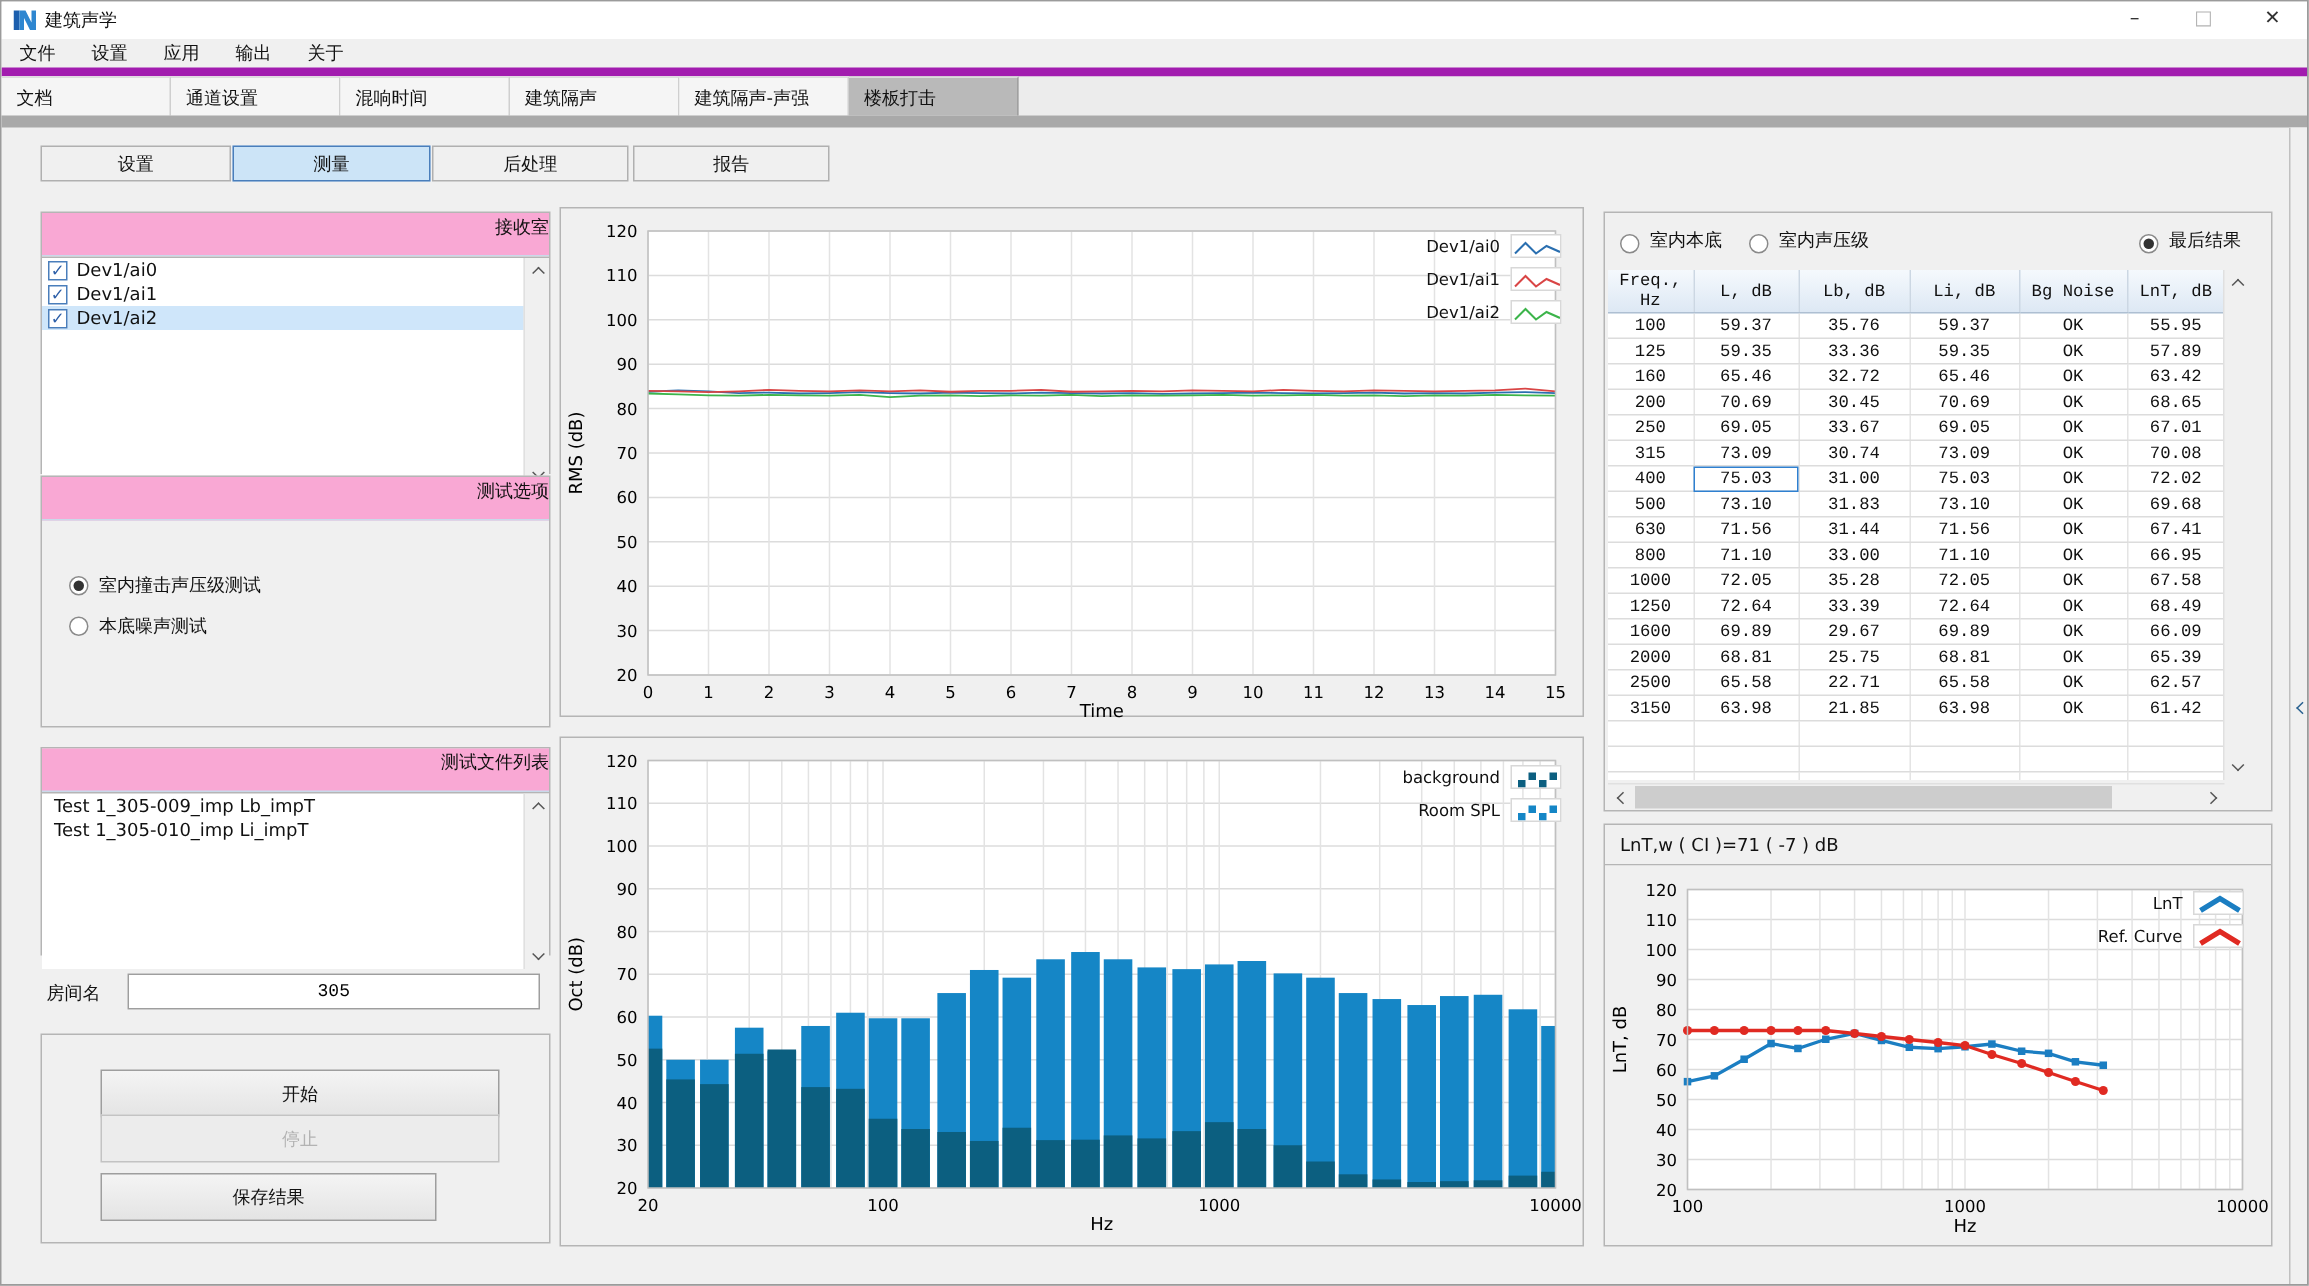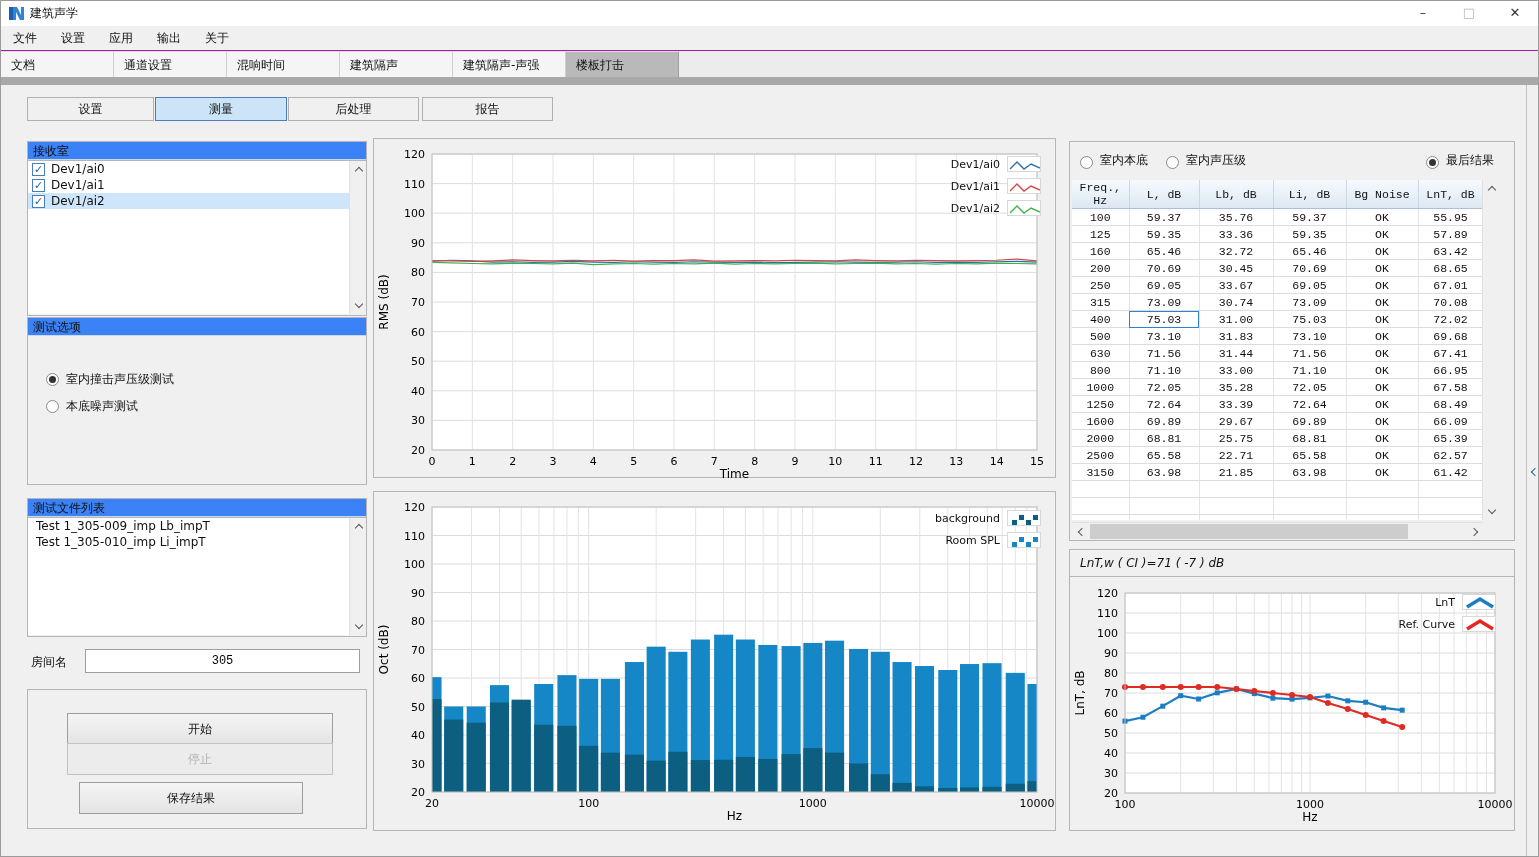--- a/index.html
+++ b/index.html
@@ -9,35 +9,35 @@
     overflow:hidden;border:1px solid #9b9b9b;}
   
   .titlebar{position:absolute;left:0;top:0;width:100%;height:25px;background:#ffffff;}
   .app-icon{position:absolute;left:8px;top:5px;width:15px;height:15px;}
   .title-text{position:absolute;left:29px;top:4px;font-size:12px;}
   .win-controls{position:absolute;right:0;top:0;height:25px;display:flex;}
   .wc{width:46px;height:25px;text-align:center;line-height:24px;font-size:13px;color:#333;}
   .wc.max{color:#b5b5b5;}
   
   .menubar{position:absolute;left:0;top:25px;width:100%;height:25px;background:#f0f0f0;
-    border-bottom:1px solid #a21caf;display:flex;align-items:center;}
+    border-bottom:6px solid #a21caf;display:flex;align-items:center;}
   .menu-item{padding:0 12px;height:25px;line-height:25px;}
   
   .tabstrip{position:absolute;left:0;top:50px;width:100%;height:26px;background:#ececec;display:flex;}
   .tab{width:113px;height:26px;line-height:26px;padding-left:10px;background:#f5f5f5;
     border-right:1px solid #cfcfcf;border-top:1px solid #dcdcdc;}
   .tab.active{background:#b9b9b9;border-right:1px solid #a0a0a0;}
   .band{position:absolute;left:0;top:76px;width:100%;height:8px;background:#a9a9a9;}
   
   .subtab{position:absolute;height:24px;line-height:22px;text-align:center;
     background:#f0f0f0;border:1px solid #b0b0b0;}
   .subtab.active{background:#cce4f7;border:1px solid #4a7ebb;}
   
   .gbox{position:absolute;border:1px solid #b5b5b5;background:#f0f0f0;}
-  .sec-head{height:18px;line-height:19px;background:#3b82f6;padding-left:5px;border-bottom:1px solid #c9d9ea;}
+  .sec-head{height:29px;line-height:19px;background:#f9a8d4;padding-left:5px;border-bottom:1px solid #c9d9ea;text-align:right;}
   .listbox{position:relative;background:#fff;border-top:1px solid #b5b5b5;overflow:hidden;}
   .lrow{height:16px;line-height:16px;display:flex;align-items:center;padding-left:4px;}
   .lrow.sel{background:#cfe6fa;}
   .cb{display:inline-block;width:13px;height:13px;border:1px solid #4a7ebb;background:#fff;
     color:#2d5fa8;font-size:11px;line-height:11px;text-align:center;margin-right:6px;}
   .vsb{position:absolute;right:0;top:0;width:17px;background:#f0f0f0;border-left:1px solid #e0e0e0;}
   .sb-btn{position:absolute;left:0;width:17px;height:17px;display:flex;align-items:center;justify-content:center;}
   .chev{display:inline-block;width:6px;height:6px;border-left:1px solid #555;border-top:1px solid #555;}
   .chev.up{transform:rotate(45deg);margin-top:3px;}
   .chev.down{transform:rotate(225deg);margin-bottom:3px;}
@@ -62,21 +62,21 @@
   .res-radio.last{margin-left:auto;margin-right:8px;}
   .tablewrap{position:absolute;left:2px;top:38px;width:411px;height:340px;overflow:hidden;background:#fff;}
   table.res{border-collapse:collapse;table-layout:fixed;width:411px;font-size:11.5px;font-family:Liberation Mono, monospace;}
   table.res th{height:20px;background:linear-gradient(#f5f9fd,#dde8f4);border-right:1px solid #ccd7e3;
     border-bottom:1px solid #aebfd2;font-weight:normal;}
   table.res td{height:17px;border-right:1px solid #e4e4e4;border-bottom:1px solid #dcdcdc;text-align:center;}
   table.res td.sel{outline:1px solid #2f80d0;outline-offset:-1px;}
   .hsb{position:absolute;left:2px;top:380px;width:411px;height:17px;background:#f0f0f0;border-top:1px solid #e0e0e0;}
   .hsb .thumb{position:absolute;left:18px;top:1px;width:318px;height:15px;background:#cdcdcd;}
   .summary-head{position:absolute;left:0;top:0;right:0;height:27px;line-height:27px;padding-left:10px;
-    border-bottom:1px solid #b5b5b5;background:#f0f0f0;font-style:italic;}
+    border-bottom:1px solid #b5b5b5;background:#f0f0f0;}
   .splitter{position:absolute;left:1525px;top:84px;width:14px;height:773px;background:#f0f0f0;
     border-left:1px solid #c0c0c0;display:flex;align-items:center;justify-content:center;}
   .splitter .chev{border-color:#27608f;}
 </style>
 </head>
 <body>
 
 <div class="window">
 
   <div class="titlebar">
@@ -170,21 +170,21 @@
       </div>
     </div>
   </div>
 
   <span style="position:absolute;left:30px;top:653px;">房间名</span>
   <input class="room-input" style="left: 84px; top: 648px; width: 275px;" value="305">
 
   <div class="gbox" style="left:26px;top:688px;width:340px;height:140px;">
     <div class="btn" style="left:39px;top:23px;width:266px;height:32px;">开始</div>
     <div class="btn disabled" style="left:39px;top:53px;width:266px;height:32px;">停止</div>
-    <div class="btn" style="left:39px;top:92px;width:224px;height:32px;margin-left:12px;">保存结果</div>
+    <div class="btn" style="left:39px;top:92px;width:224px;height:32px;">保存结果</div>
   </div>
 
   <div class="chart" id="chart-rms" style="left:372px;top:137px;width:683px;height:340px;">
       <svg width="683" height="340">
         <rect x="58" y="15" width="605" height="296" fill="#fff"></rect>
         <line x1="58" y1="311" x2="663" y2="311" stroke="#dcdcdc"></line>
         <text x="51" y="315" text-anchor="end" font-size="11">20</text>
         <line x1="58" y1="281.4" x2="663" y2="281.4" stroke="#dcdcdc"></line>
         <text x="51" y="285.4" text-anchor="end" font-size="11">30</text>
         <line x1="58" y1="251.8" x2="663" y2="251.8" stroke="#dcdcdc"></line>

